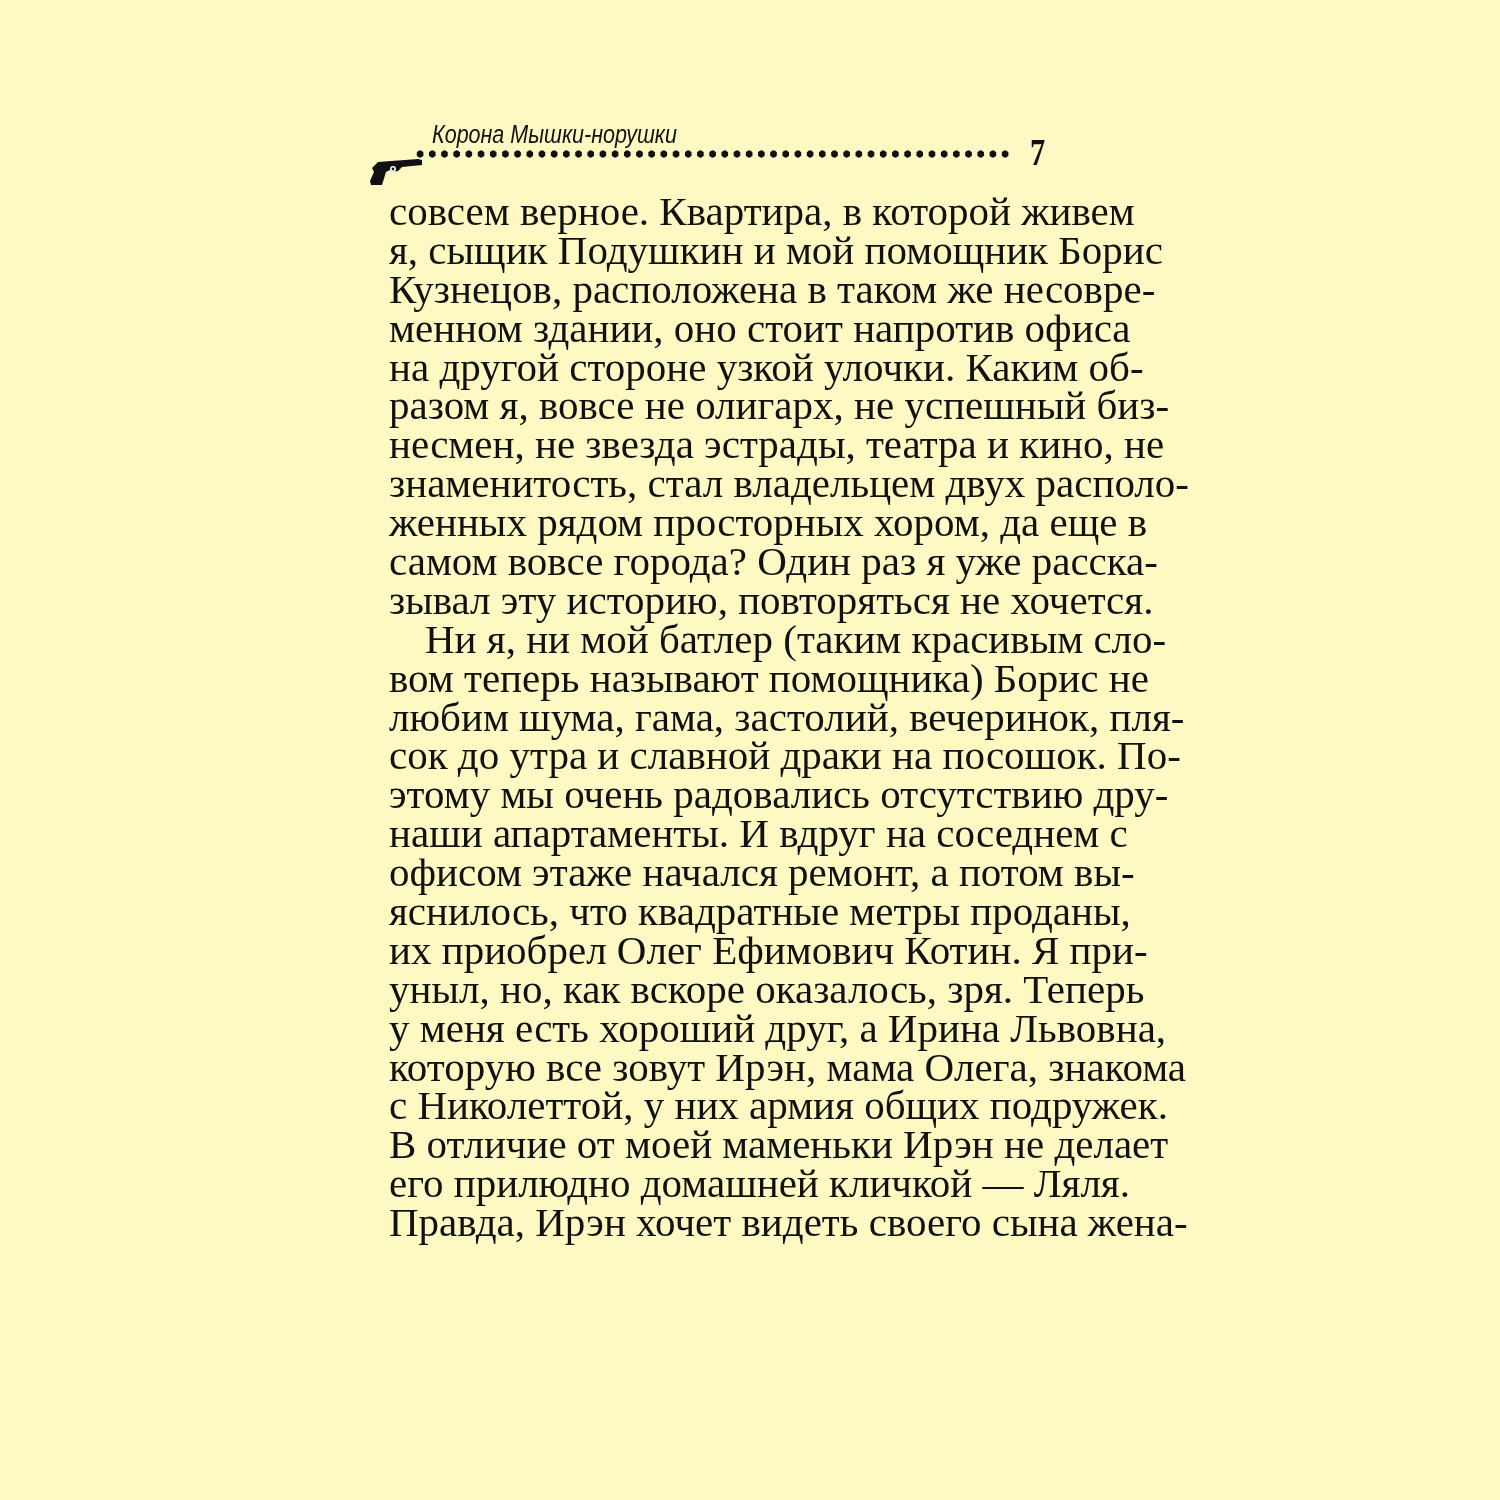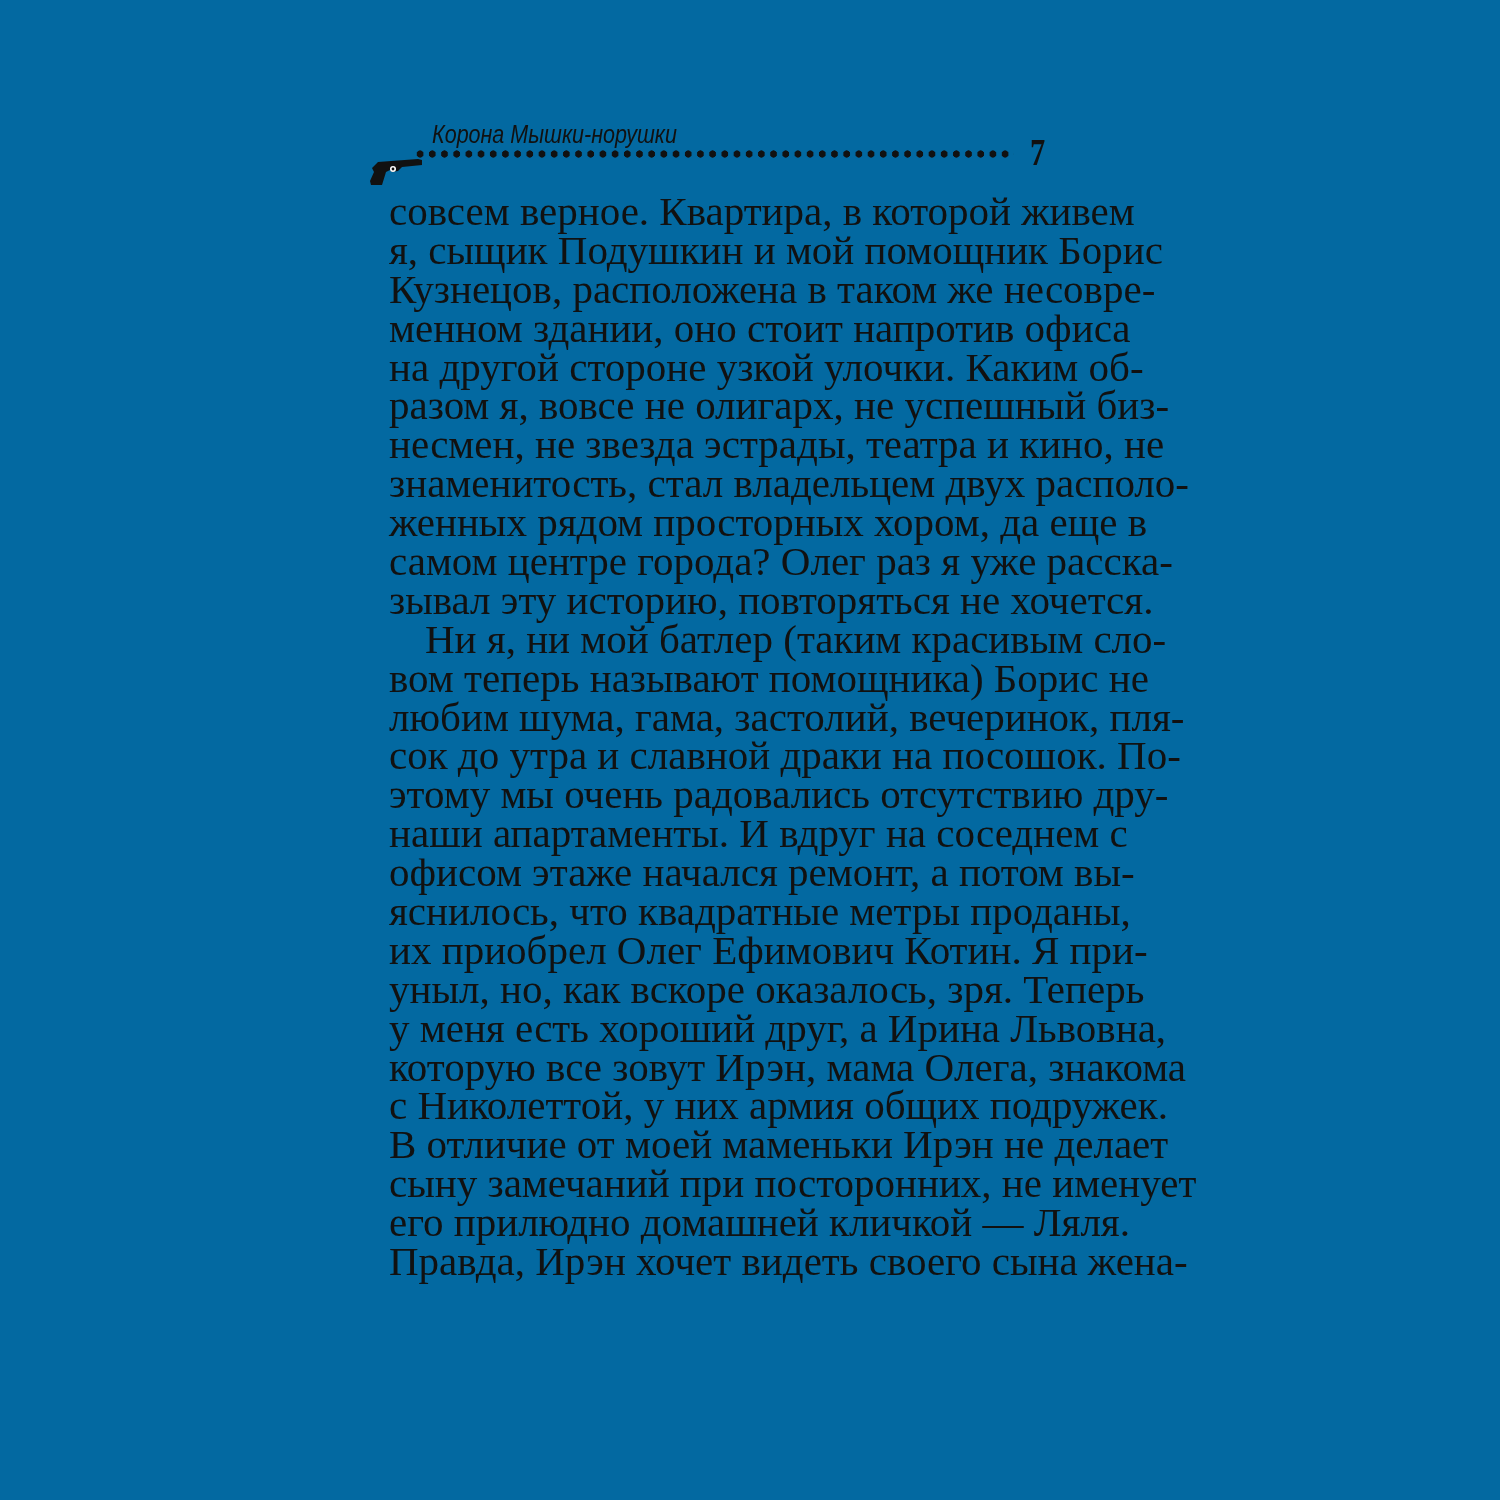--- a/index.html
+++ b/index.html
@@ -1,17 +1,17 @@
 <!DOCTYPE html>
 <html><head>
   <meta charset="utf-8">
   <style>
     html, body { margin: 0; padding: 0; background: #ffffff; }
     body { width: 1500px; height: 1500px; position: relative; overflow: hidden; }
-    .page { position: absolute; left: 0; top: 0; width: 1500px; height: 1500px; background: #0369a1; }
+    .page { position: absolute; left: 0; top: 0; width: 1500px; height: 1500px; background: #fef9c3; }
     .running-title {
       position: absolute; left: 432px; top: 120px;
       font-family: "Liberation Sans", sans-serif; font-style: italic;
       font-size: 25px; color: #111; letter-spacing: 0px;
       transform: scaleX(0.86); transform-origin: left top; white-space: nowrap;
     }
     .dots {
       position: absolute; left: 414px; top: 148px; width: 600px; height: 12px;
       background-image: radial-gradient(circle, #111 3.4px, transparent 3.8px);
       background-size: 12.2px 12px; background-repeat: repeat-x;
@@ -52,33 +52,32 @@
   <div class="body-text">
     <div class="line">совсем верное. Квартира, в которой живем</div>
     <div class="line">я, сыщик Подушкин и мой помощник Борис</div>
     <div class="line">Кузнецов, расположена в таком же несовре-</div>
     <div class="line">менном здании, оно стоит напротив офиса</div>
     <div class="line">на другой стороне узкой улочки. Каким об-</div>
     <div class="line">разом я, вовсе не олигарх, не успешный биз-</div>
     <div class="line">несмен, не звезда эстрады, театра и кино, не</div>
     <div class="line">знаменитость, стал владельцем двух располо-</div>
     <div class="line">женных рядом просторных хором, да еще в</div>
-    <div class="line">самом центре города? Олег раз я уже расска-</div>
+    <div class="line">самом вовсе города? Один раз я уже расска-</div>
     <div class="line last">зывал эту историю, повторяться не хочется.</div>
     <div class="line indent">Ни я, ни мой батлер (таким красивым сло-</div>
     <div class="line">вом теперь называют помощника) Борис не</div>
     <div class="line">любим шума, гама, застолий, вечеринок, пля-</div>
     <div class="line">сок до утра и славной драки на посошок. По-</div>
     <div class="line">этому мы очень радовались отсутствию дру-</div>
     <div class="line">наши апартаменты. И вдруг на соседнем с</div>
     <div class="line">офисом этаже начался ремонт, а потом вы-</div>
     <div class="line">яснилось, что квадратные метры проданы,</div>
     <div class="line">их приобрел Олег Ефимович Котин. Я при-</div>
     <div class="line">уныл, но, как вскоре оказалось, зря. Теперь</div>
     <div class="line">у меня есть хороший друг, а Ирина Львовна,</div>
     <div class="line">которую все зовут Ирэн, мама Олега, знакома</div>
     <div class="line">с Николеттой, у них армия общих подружек.</div>
     <div class="line">В отличие от моей маменьки Ирэн не делает</div>
-    <div class="line">сыну замечаний при посторонних, не именует</div>
     <div class="line">его прилюдно домашней кличкой — Ляля.</div>
     <div class="line">Правда, Ирэн хочет видеть своего сына жена-</div>
   </div>
 </div>
 
 </body></html>

